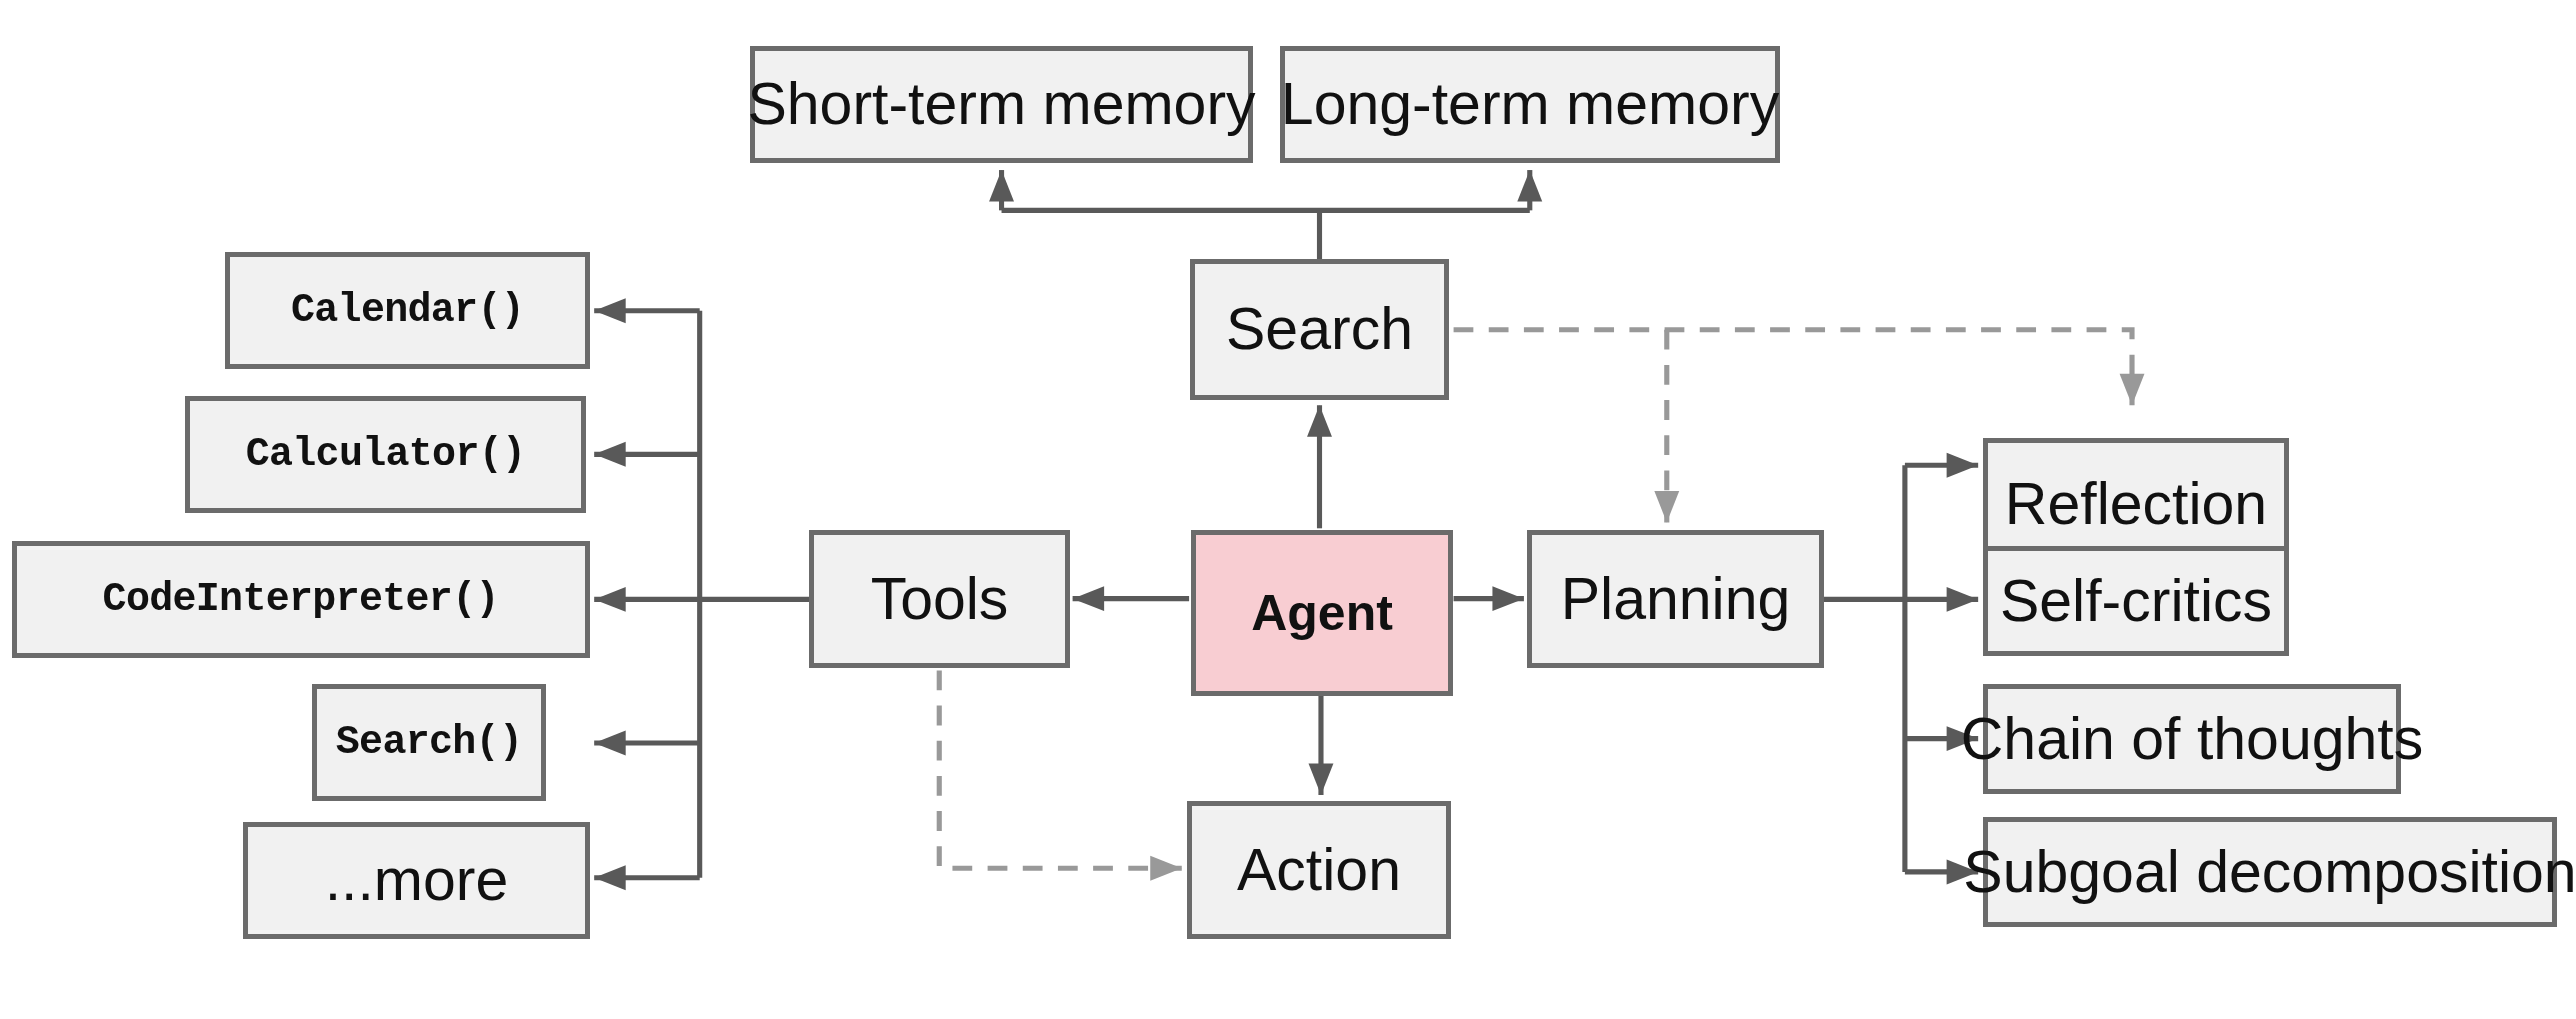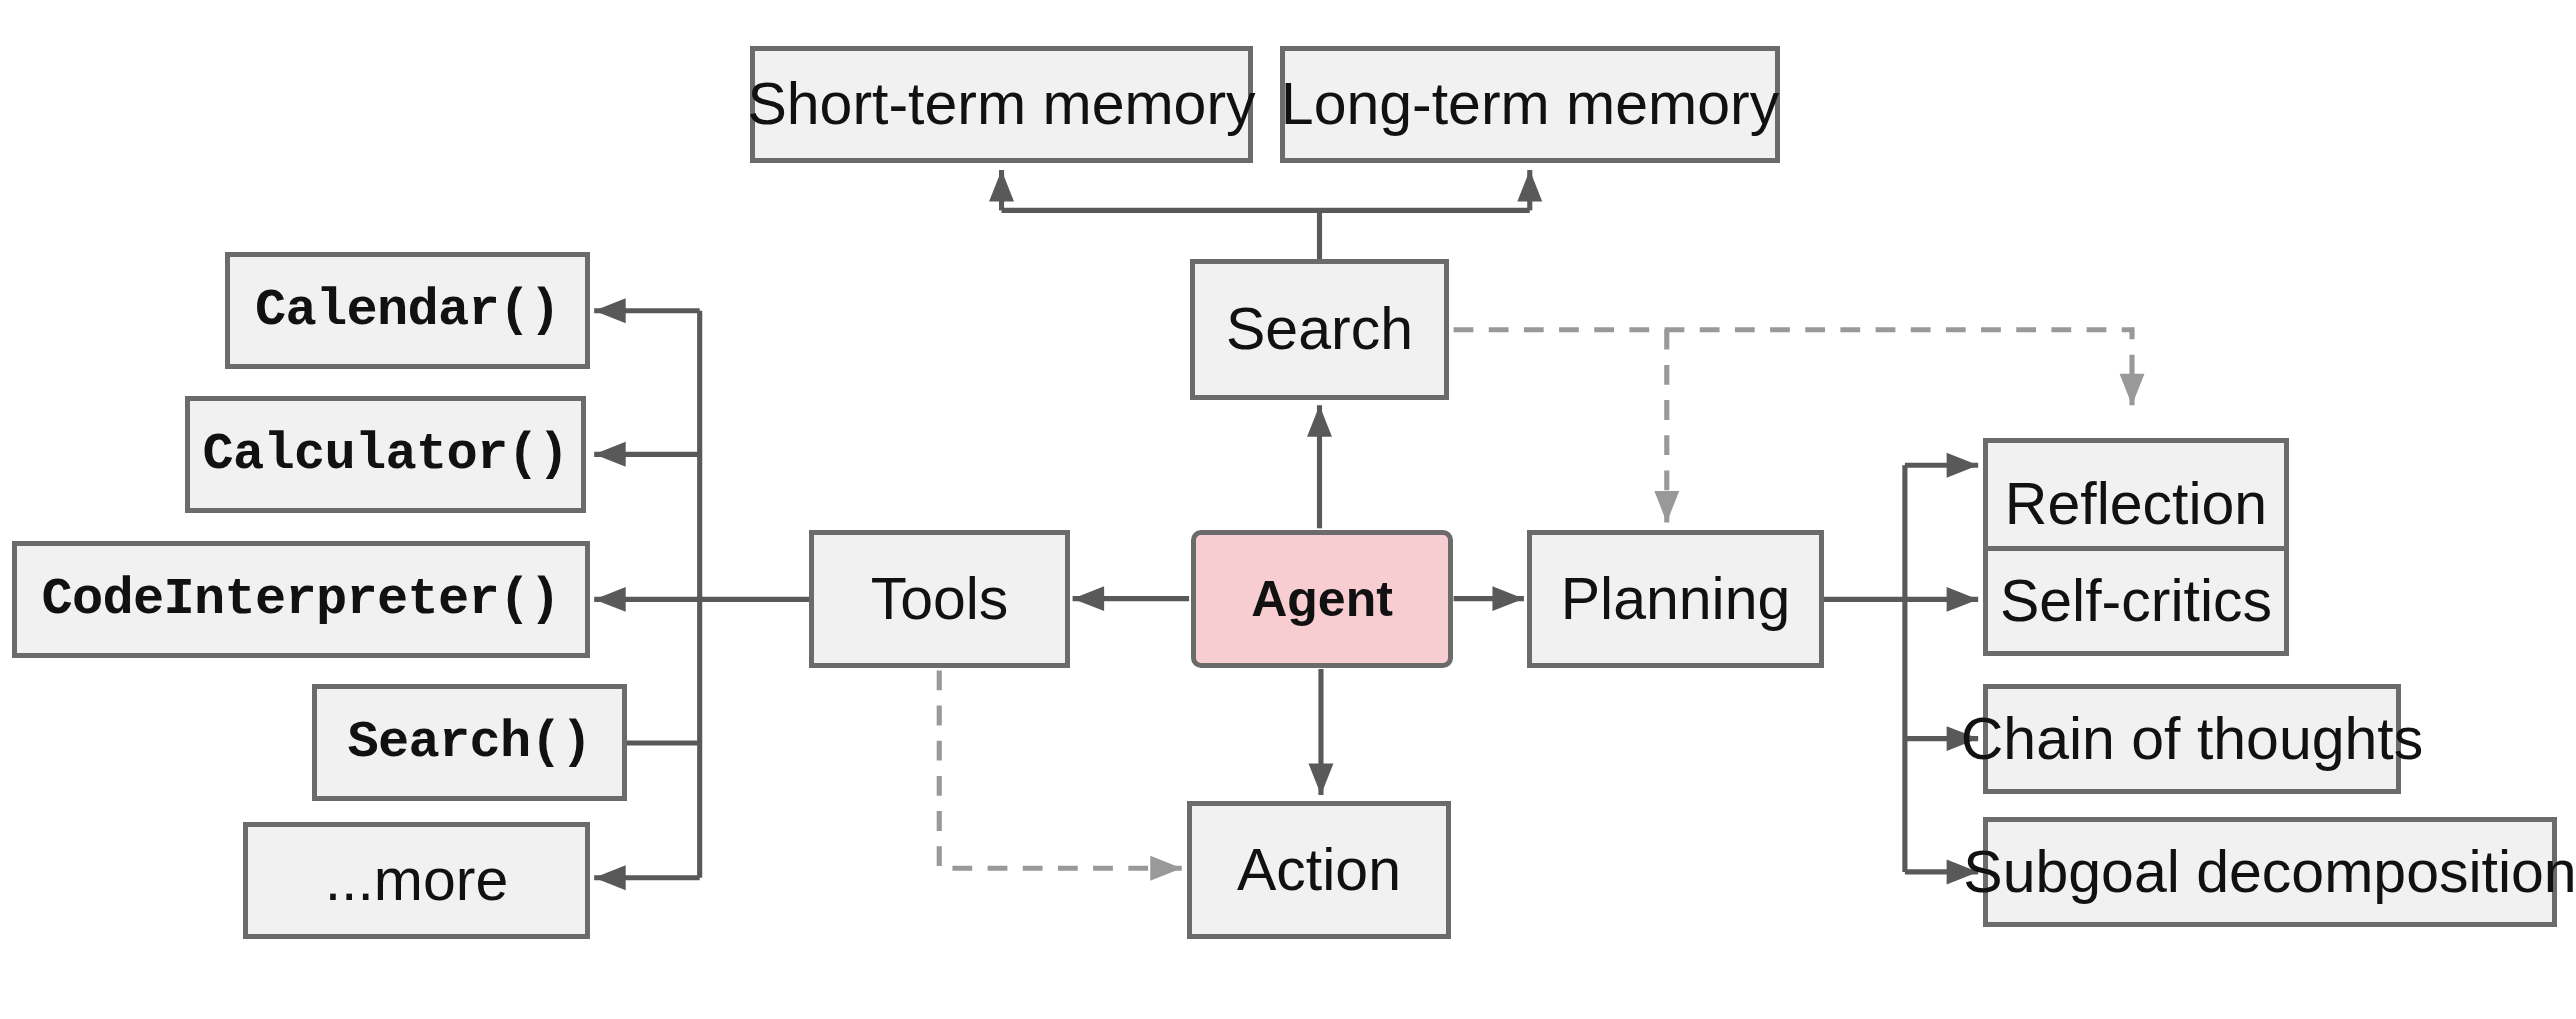--- a/index.html
+++ b/index.html
@@ -27,21 +27,21 @@
   .node{
     position:absolute;box-sizing:border-box;
     background:var(--box-fill);
     border:5.1px solid var(--box-border);
     display:flex;align-items:center;justify-content:center;
     font-size:59px;line-height:1;color:var(--text);
     white-space:nowrap;
   }
   .node.mono{
     font-family:"Liberation Mono","DejaVu Sans Mono",monospace;
-    font-weight:700;font-size:52px;letter-spacing:-0.7px;
+    font-weight:700;font-size:40px;letter-spacing:-0.7px;
   }
   .node.agent{
     background:var(--agent-fill);
     font-weight:700;font-size:50px;
   }
 </style>
 </head>
 <body>
 
 <div id="canvas">
@@ -82,28 +82,28 @@
     <path class="edge-dashed" d="M1984 450 L2910 450 L2910 553" marker-end="url(#ah-dashed)"></path>
     <path class="edge-dashed" d="M2275 450 V713" marker-end="url(#ah-dashed)"></path>
     <path class="edge-dashed" d="M1282 915 L1282 1185 L1613 1185" marker-end="url(#ah-dashed)"></path>
   </svg>
 
   <div class="node" style="left:750px;top:46px;width:503px;height:117px;">Short-term memory</div>
   <div class="node" style="left:1280px;top:46px;width:500px;height:117px;">Long-term memory</div>
 
   <div class="node" style="left:1190px;top:259px;width:259px;height:141px;">Search</div>
   <div class="node" style="left:809px;top:530px;width:261px;height:138px;">Tools</div>
-  <div class="node agent" style="left:1191px;top:530px;width:262px;height:138px;border-radius:10px;">Agent</div>
+  <div class="node agent" style="left:1191px;top:530px;width:262px;height:166px;">Agent</div>
   <div class="node" style="left:1527px;top:530px;width:297px;height:138px;">Planning</div>
   <div class="node" style="left:1187px;top:801px;width:264px;height:138px;">Action</div>
 
   <div class="node mono" style="left:225px;top:252px;width:365px;height:117px;">Calendar()</div>
   <div class="node mono" style="left:185px;top:396px;width:401px;height:117px;">Calculator()</div>
   <div class="node mono" style="left:11.7px;top:541px;width:578px;height:117px;">CodeInterpreter()</div>
-  <div class="node mono" style="left:312px;top:684px;width:315px;height:117px;">Search()</div>
+  <div class="node mono" style="left:312px;top:684px;width:234px;height:117px;">Search()</div>
   <div class="node" style="left:243px;top:822px;width:347px;height:117px;">...more</div>
 
   <div class="node" style="left:1983px;top:410px;width:306px;height:132px;margin-top:28px;">Reflection</div>
   <div class="node" style="left:1983px;top:546px;width:306px;height:110px;">Self-critics</div>
   <div class="node" style="left:1983px;top:684px;width:418px;height:110px;">Chain of thoughts</div>
   <div class="node" style="left:1983px;top:817px;width:574px;height:110px;">Subgoal decomposition</div>
 
 </div>
 
 

